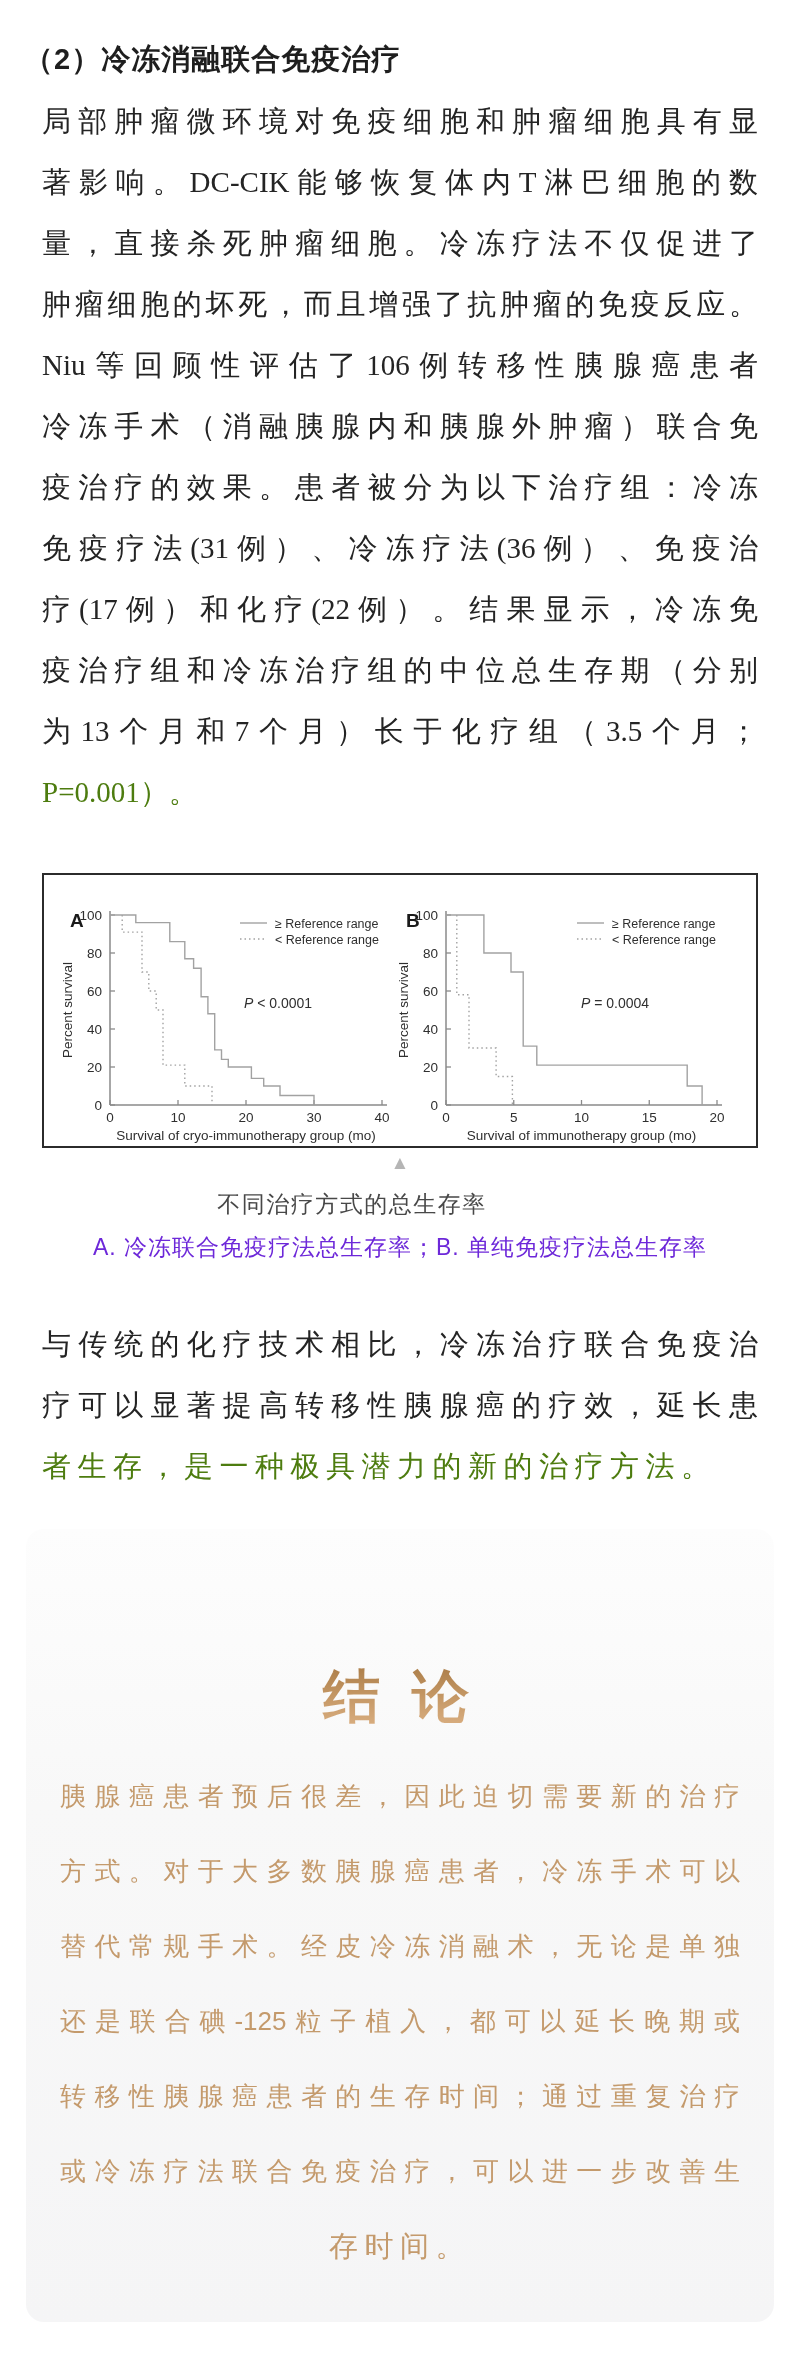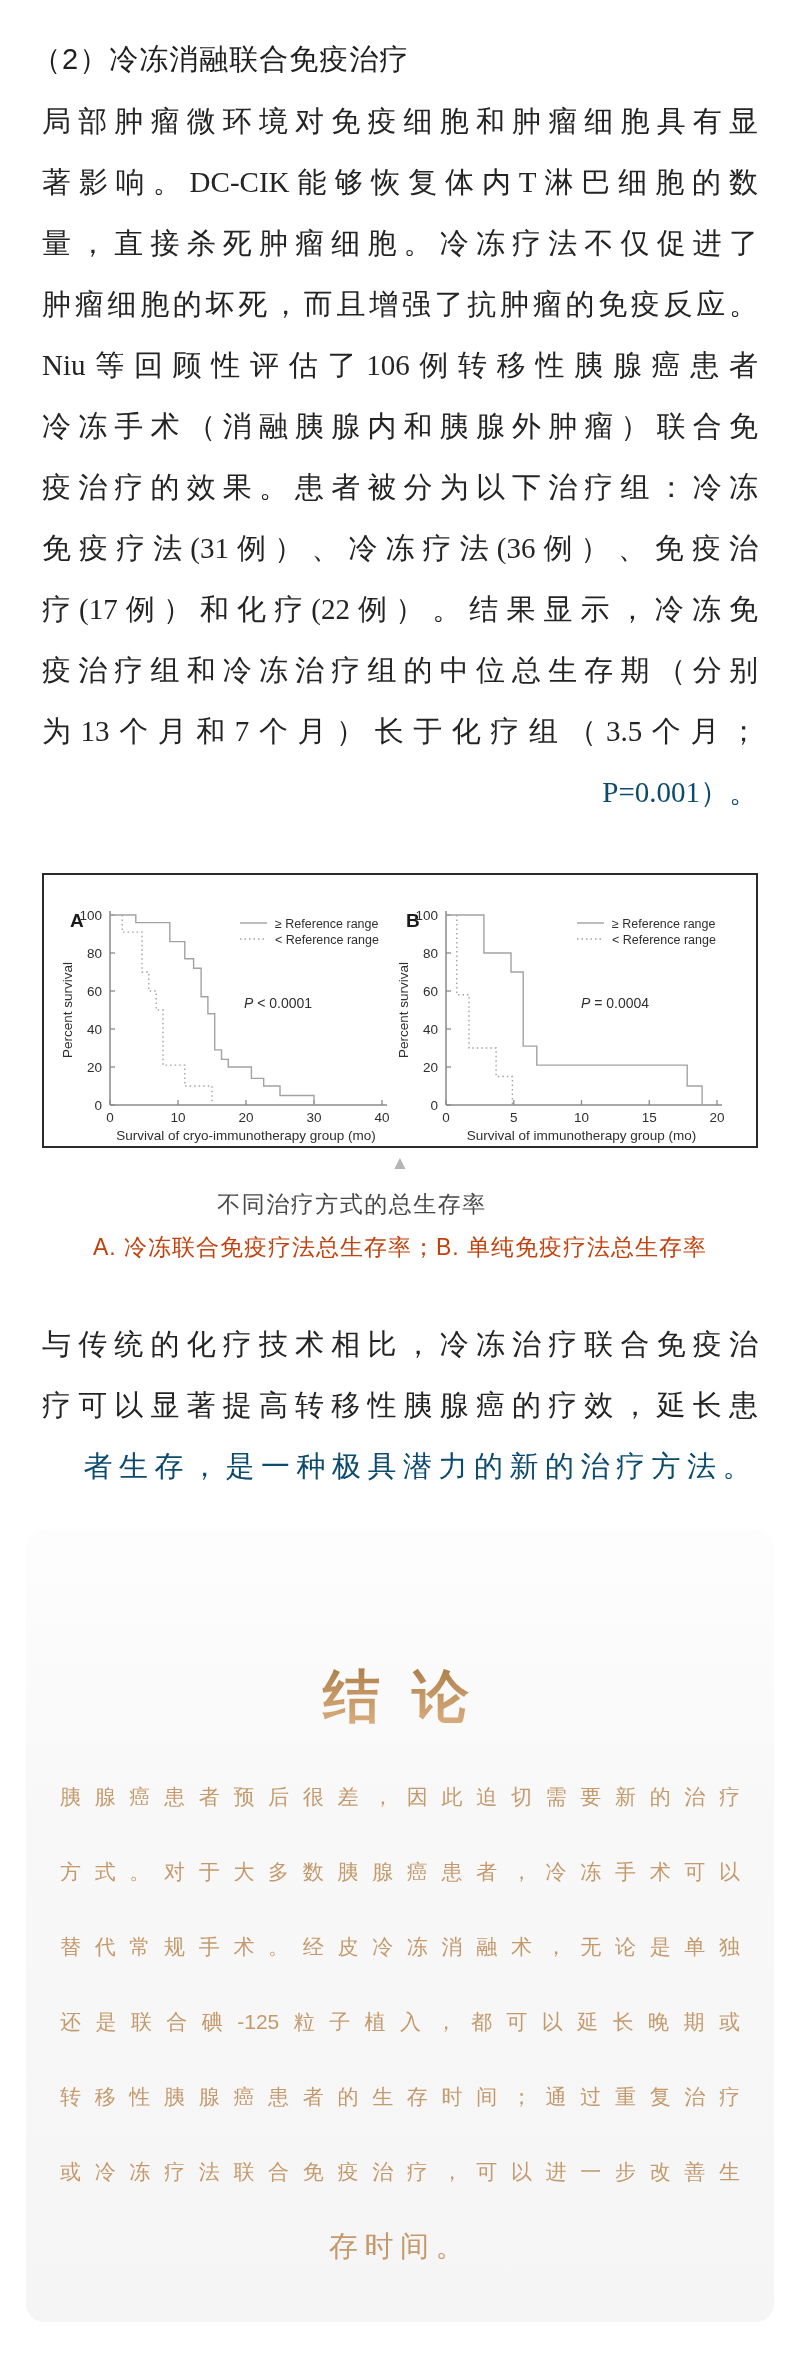--- a/index.html
+++ b/index.html
@@ -7,36 +7,36 @@
     width:800px; height:2353px; position:relative;
     background:#ffffff;
     font-family:"Liberation Sans", sans-serif;
     color:#242424;
     overflow:hidden;
   }
   .abs { position:absolute; }
 
   
   .section-title {
-    left:32px; top:40px; width:720px;
-    font-size:29px; font-weight:400; color:#1e1e1e;
+    left:24px; top:40px; width:720px;
+    font-size:29px; font-weight:700; color:#1e1e1e;
     letter-spacing:1px;
   }
 
   
   .para-wrap { left:42px; width:716px;font-family:Liberation Serif, serif; }
   .para {
     white-space:pre-line;
     font-size:29px; line-height:61px; color:#242424;
     text-align:justify; text-align-last:justify;
     text-justify:inter-character;
   }
   .para-last {
-    font-size:29px; line-height:61px; color:#0c4a6e;
-    text-align:right;
+    font-size:29px; line-height:61px; color:#4d7c0f;
+    text-align:left;
   }
   .cjk-spread { letter-spacing:6.5px; }
 
   
   .figure-box {
     left:42px; top:873px; width:716px; height:275px;
     border:2px solid #2b2b2b; background:#ffffff;
     box-sizing:border-box;
   }
   .figure-box svg { display:block; }
@@ -44,21 +44,21 @@
   .fig-pointer {
     left:0; top:1148px; width:800px; text-align:center;
     font-size:19px; color:#b5b5b5; line-height:30px;
   }
   .caption-1 {
     left:0; top:1189px; width:704px; text-align:center;
     font-size:23px; color:#484848; letter-spacing:1.5px;
   }
   .caption-2 {
     left:0; top:1232px; width:800px; text-align:center;
-    font-size:23px; color:#c2410c; letter-spacing:1px;
+    font-size:23px; color:#6d28d9; letter-spacing:1px;
   }
 
   
   .conclusion-box {
     left:26px; top:1529px; width:748px; height:793px;
     box-sizing:border-box;
     border-radius:18px;
     background:linear-gradient(180deg, #fdfdfd 0%, #f8f8f8 35%, #f5f5f6 100%);
     padding:0 34px;
   }
@@ -73,21 +73,21 @@
   @supports ((-webkit-background-clip:text) or (background-clip:text)) {
     .conc-heading {
       background:linear-gradient(180deg,#a87a45 0%, #c79a68 55%, #dcb184 100%);
       -webkit-background-clip:text; background-clip:text;
       -webkit-text-fill-color:transparent; color:transparent;
     }
   }
   .conc-body {
     margin-top:28px;
     white-space:pre-line;
-    font-size:21px; line-height:75px; color:#c49a6c;
+    font-size:26px; line-height:75px; color:#c49a6c;
     text-align:justify; text-align-last:justify;
     text-justify:inter-character;
   }
   .conc-last {
     font-size:29px; line-height:75px; color:#c49a6c;
     text-align:center;
   }
 </style>
 </head>
 <body>

